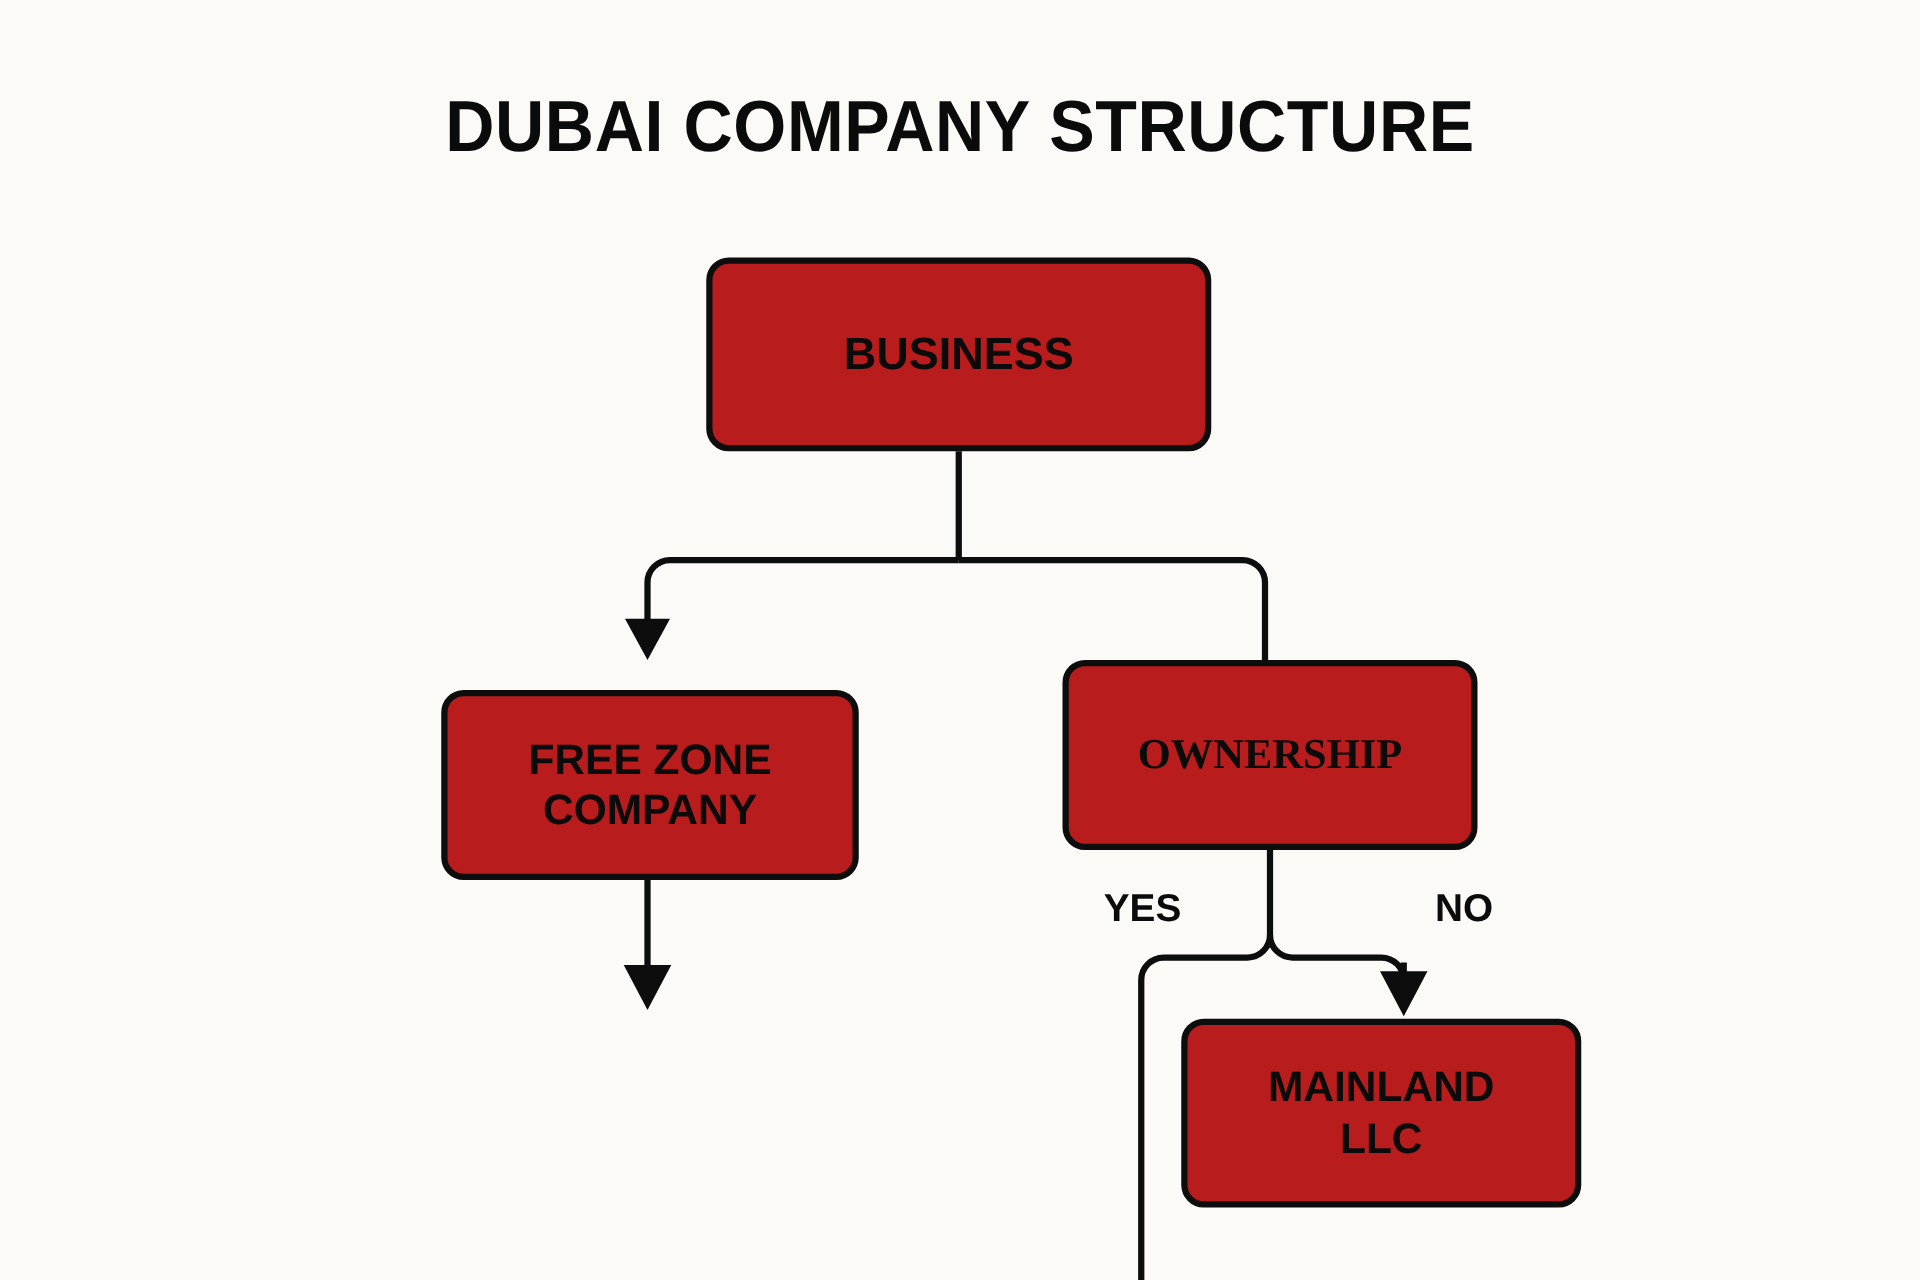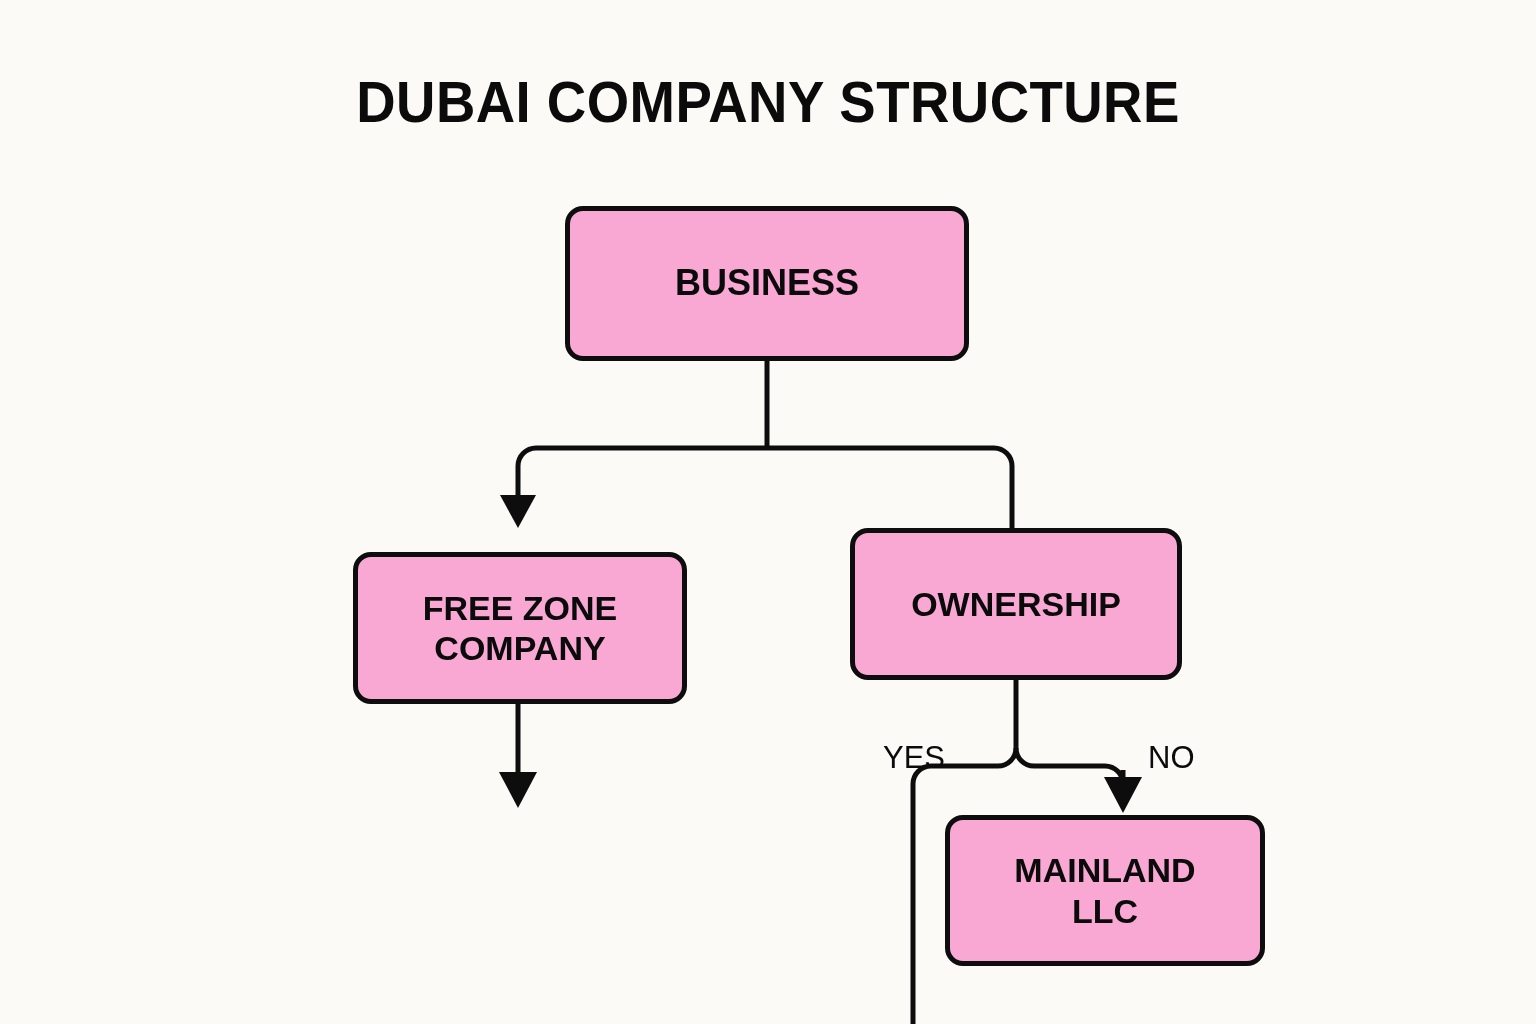--- a/index.html
+++ b/index.html
@@ -60,21 +60,21 @@
     fill: #0d0d0d;
     stroke: none;
   }
 
   
   .node {
     position: absolute;
     box-sizing: border-box;
     border: 5px solid #0d0d0d;
     border-radius: 18px;
-    background: #f9a8d4;
+    background: #b91c1c;
     display: flex;
     flex-direction: column;
     align-items: center;
     justify-content: center;
     text-align: center;
     color: #0b0b0b;
     font-family: "Liberation Sans", sans-serif;
     font-weight: bold;
     line-height: 1.18;
   }
@@ -97,38 +97,38 @@
     height: 152px;
     font-size: 34px;
     margin-top: 22px;
   }
   #node-ownership {
     left: 850px;
     top: 528px;
     width: 332px;
     height: 152px;
     font-size: 34px;
+    font-family: Liberation Serif, serif;
   }
   #node-mainland {
     left: 945px;
     top: 815px;
     width: 320px;
     height: 151px;
     font-size: 34px;
   }
 
   
   .branch-label {
     position: absolute;
     font-family: "Liberation Sans", sans-serif;
-    font-weight: normal;
+    font-weight: bold;
     font-size: 31px;
     color: #0b0b0b;
     white-space: nowrap;
-    margin-top: 31px;
   }
   #label-yes { left: 883px; top: 709px; }
   #label-no  { left: 1148px; top: 709px; }
 </style>
 </head>
 <body>
 
 <div id="canvas">
 
   <div class="title">DUBAI COMPANY STRUCTURE</div>

